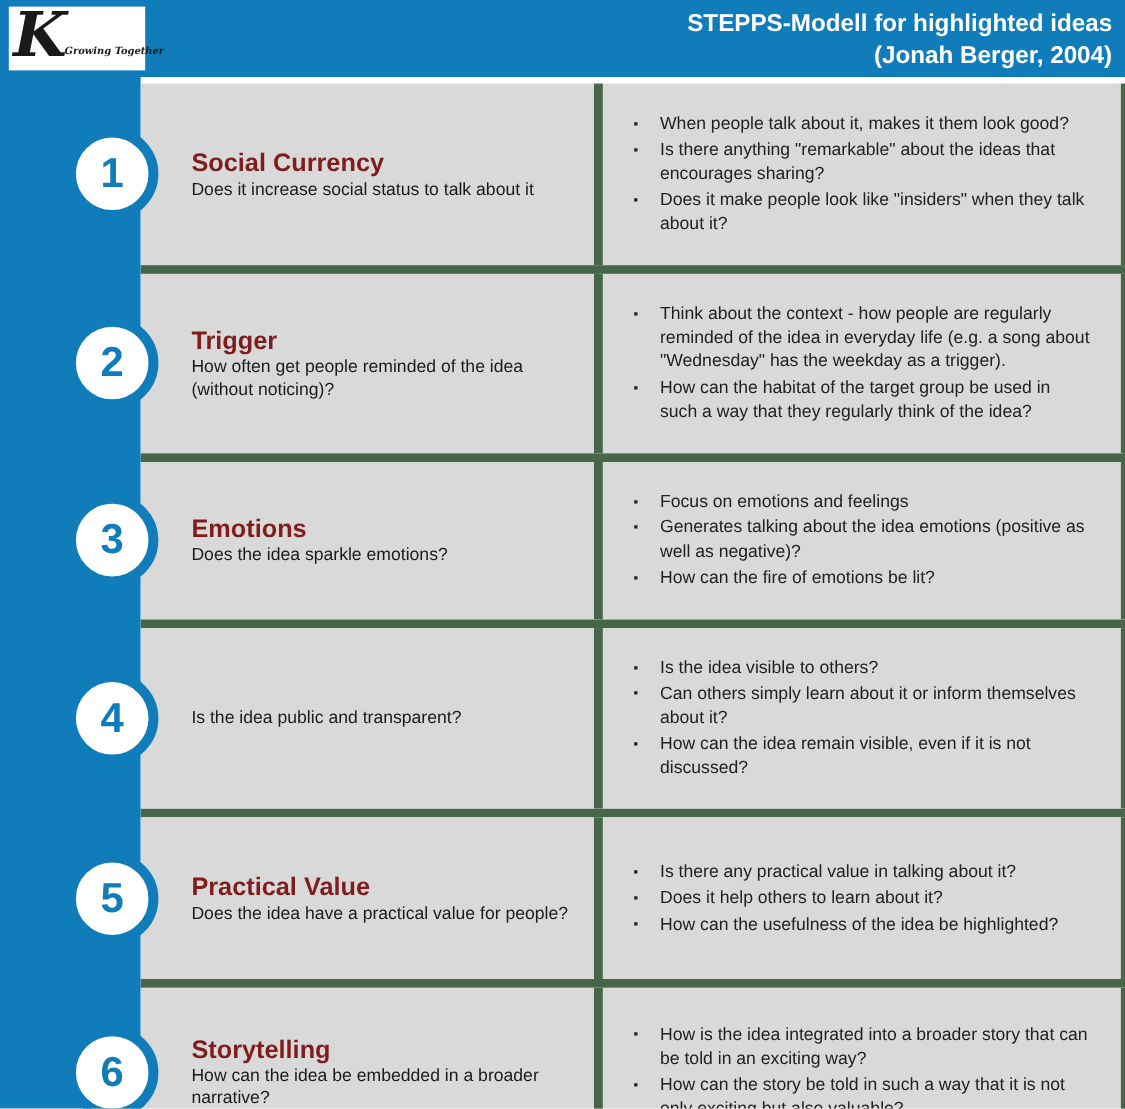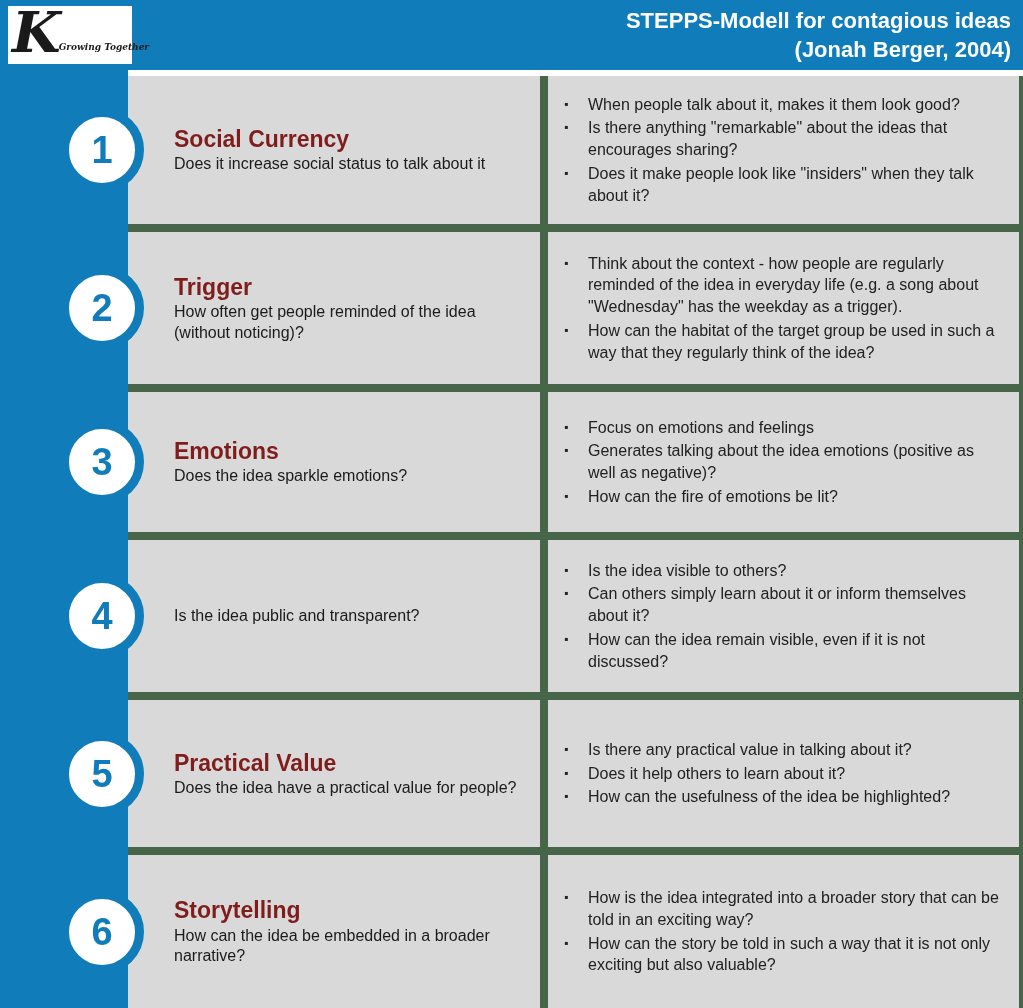--- a/index.html
+++ b/index.html
@@ -26,37 +26,37 @@
   .circle{position:absolute;left:-68px;top:50%;transform:translateY(-50%);width:66px;height:66px;border:9px solid #107DBA;border-radius:50%;background:#fff;display:flex;align-items:center;justify-content:center;z-index:2;}
   .circle span{color:#107DBA;font-weight:bold;font-size:38px;line-height:1;}
 
   .left-cell{width:412px;flex:0 0 412px;display:flex;flex-direction:column;justify-content:center;padding:14px 8px 14px 46px;box-sizing:border-box;}
   .row-title{font-weight:bold;font-size:23px;color:#7f1d1d;line-height:1.28;}
   .row-question{font-size:16px;color:#1a1a1a;line-height:1.28;}
 
   .vdiv{width:8px;flex:0 0 8px;background:#466549;}
 
   .right-cell{flex:1;display:flex;flex-direction:column;justify-content:center;padding:12px 16px 12px 12px;box-sizing:border-box;}
-  ul.bullets{list-style:none;margin:0;padding:0;}
+  ul.bullets{list-style:none;margin:12px;padding:0;}
   ul.bullets li{display:flex;font-size:16px;color:#212121;line-height:1.36;margin:2px 0;}
   ul.bullets li::before{content:"▪";flex:0 0 24px;font-size:12px;line-height:1.8;padding-left:4px;color:#212121;}
   ul.bullets li .btxt{flex:1;}
 </style>
 </head>
 <body>
 
 <div class="frame">
 
   <div class="header">
     <div class="logo">
       <span class="logo-k">K</span>
       <span class="logo-tag">Growing Together</span>
     </div>
     <div class="header-title">
-      <div>STEPPS-Modell for contagious ideas</div>
+      <div>STEPPS-Modell for highlighted ideas</div>
       <div>(Jonah Berger, 2004)</div>
     </div>
   </div>
 
   <div class="content">
     <div class="band"></div>
     <div class="main">
 
       <div class="row r1">
         <div class="circle">

